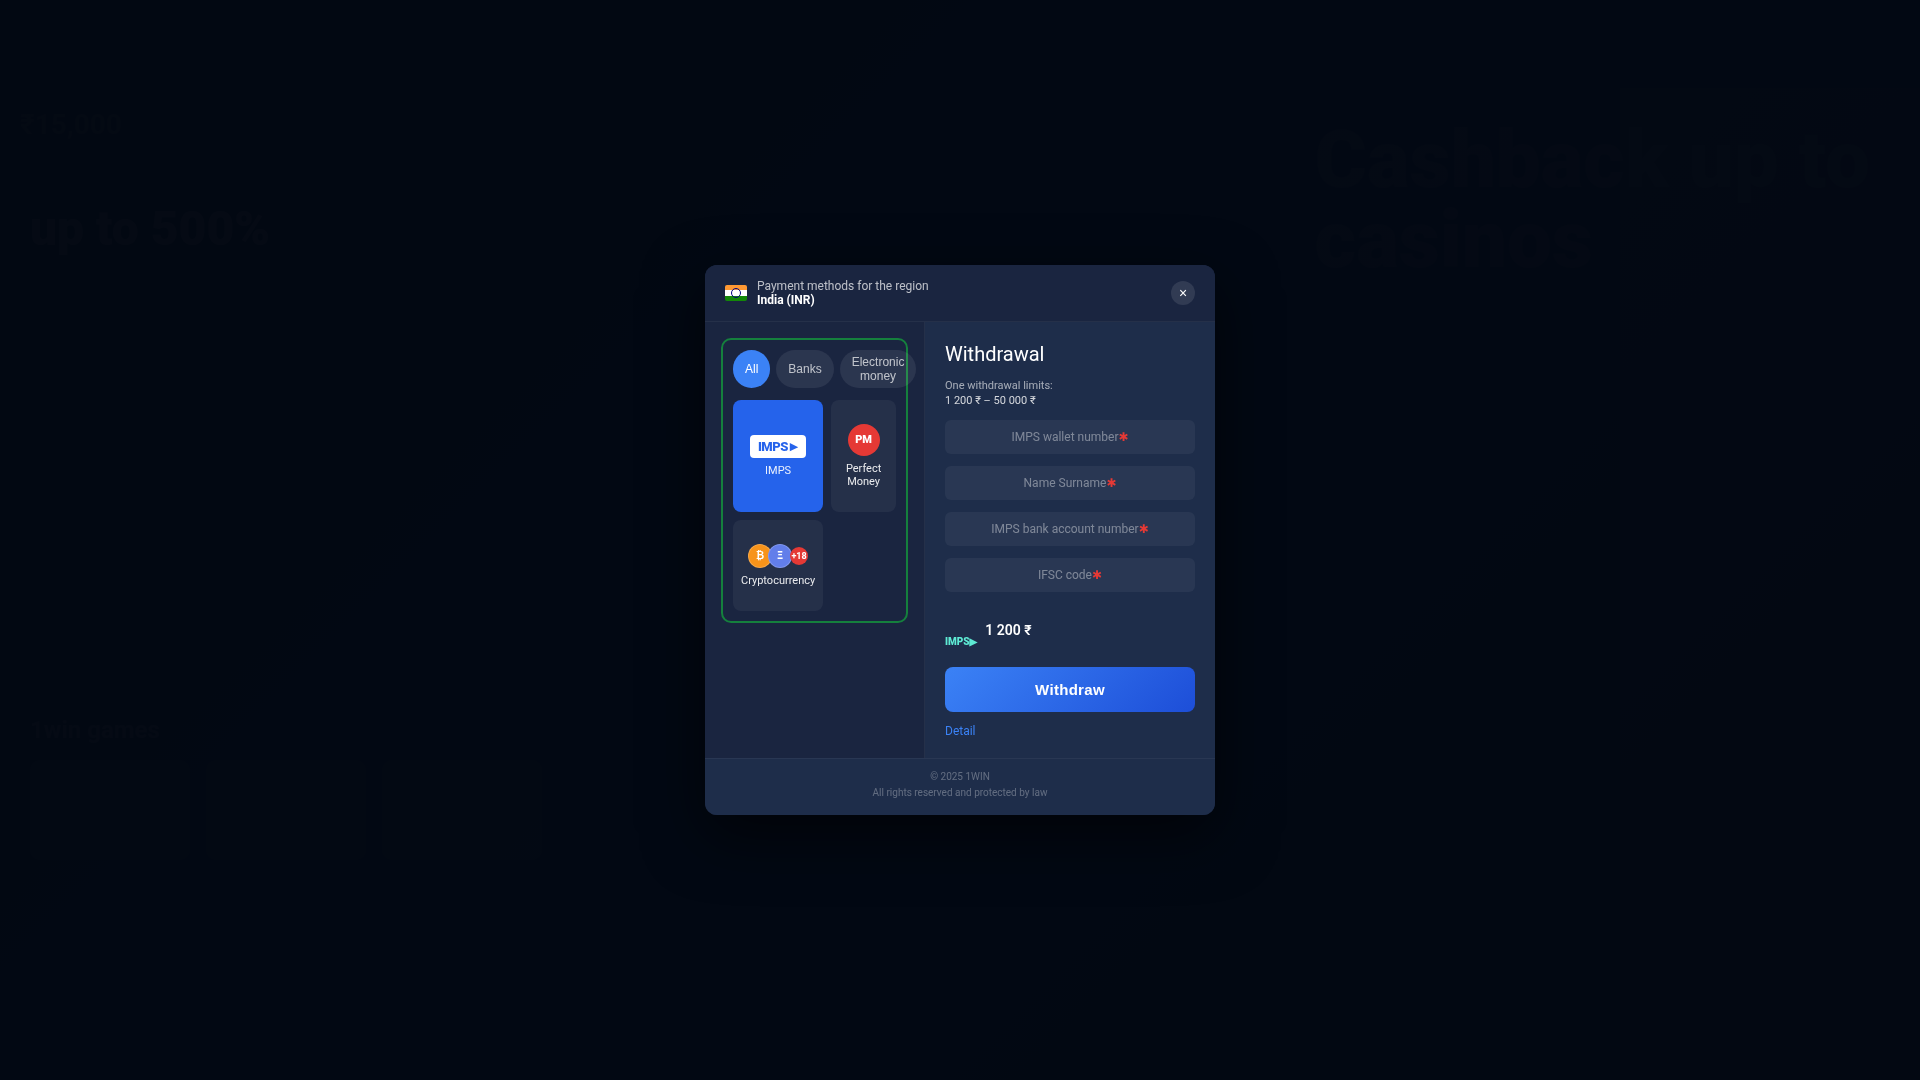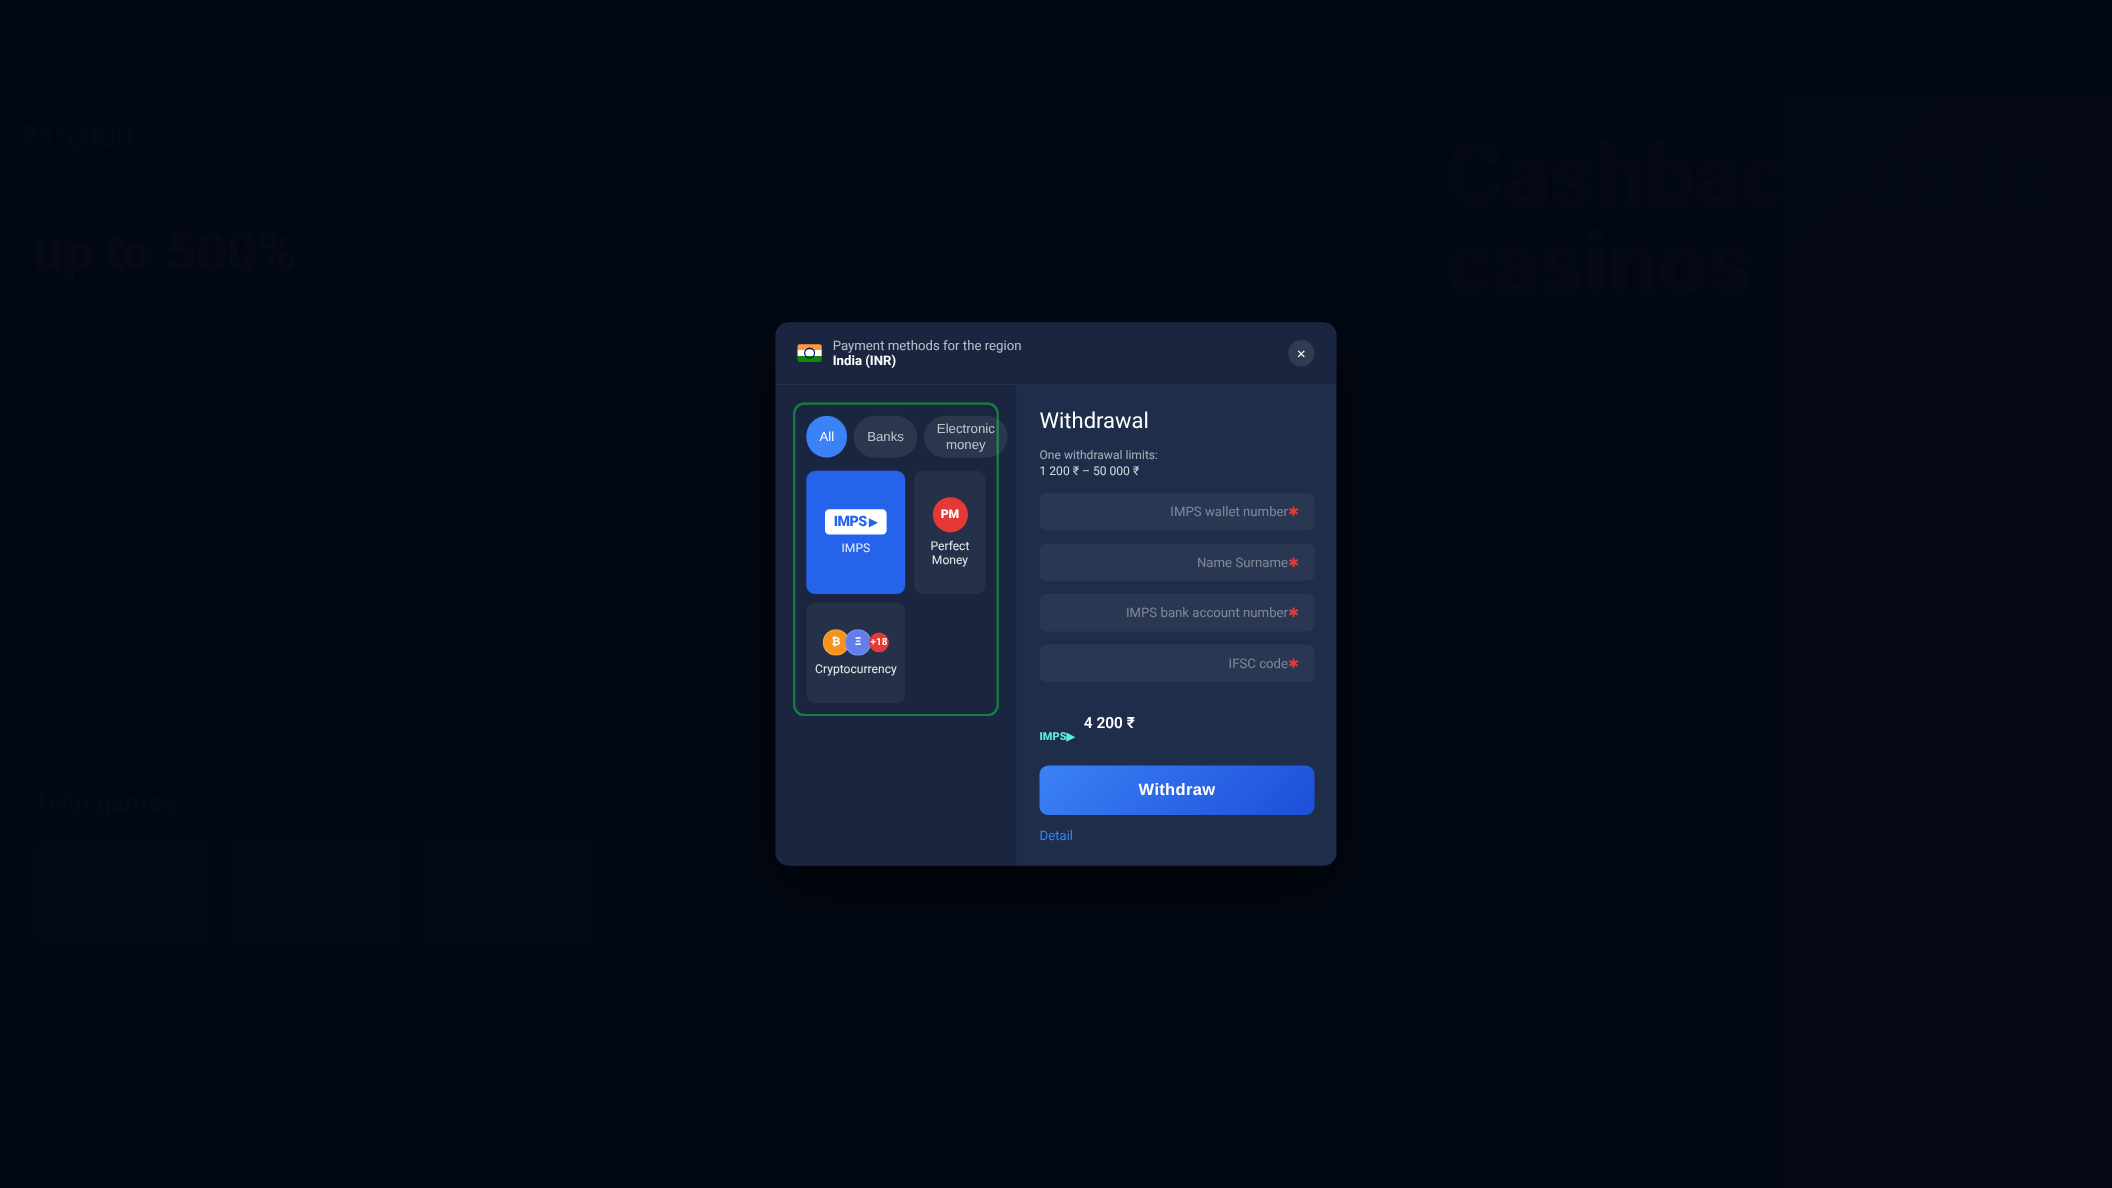--- a/index.html
+++ b/index.html
@@ -294,21 +294,21 @@
       color: rgba(255,255,255,0.8);
     }
 
     
     .form-field {
       background: rgba(255,255,255,0.05);
       border-radius: 6px;
       padding: 10px 14px;
       display: flex;
       align-items: center;
-      justify-content: flex-end;
+      justify-content: center;
     }
 
     .form-field-label {
       font-size: 12px;
       color: rgba(255,255,255,0.4);
     }
 
     .form-field-asterisk {
       color: #e53935;
       font-size: 12px;
@@ -588,26 +588,32 @@
 
         <div class="form-field">
           <span class="form-field-label">IFSC code</span>
           <span class="form-field-asterisk">✱</span>
         </div>
 
         <div class="amount-section">
           <div class="amount-logo">
             <span class="amount-logo-text">IMPS▶</span>
           </div>
-          <span class="amount-value">4 200 ₹</span>
+          <span class="amount-value">1 200 ₹</span>
         </div>
 
 
         <button class="withdraw-btn">Withdraw</button>
 
         <a class="detail-link">Detail</a>
 
       </div>
     </div>
 
+    <div class="modal-footer">
+      <div class="modal-footer-text">
+        <span>© 2025 1WIN</span><br>
+        <span>All rights reserved and protected by law</span>
+      </div>
+    </div>
 
   </div>
 </div>
 
 </body></html>

